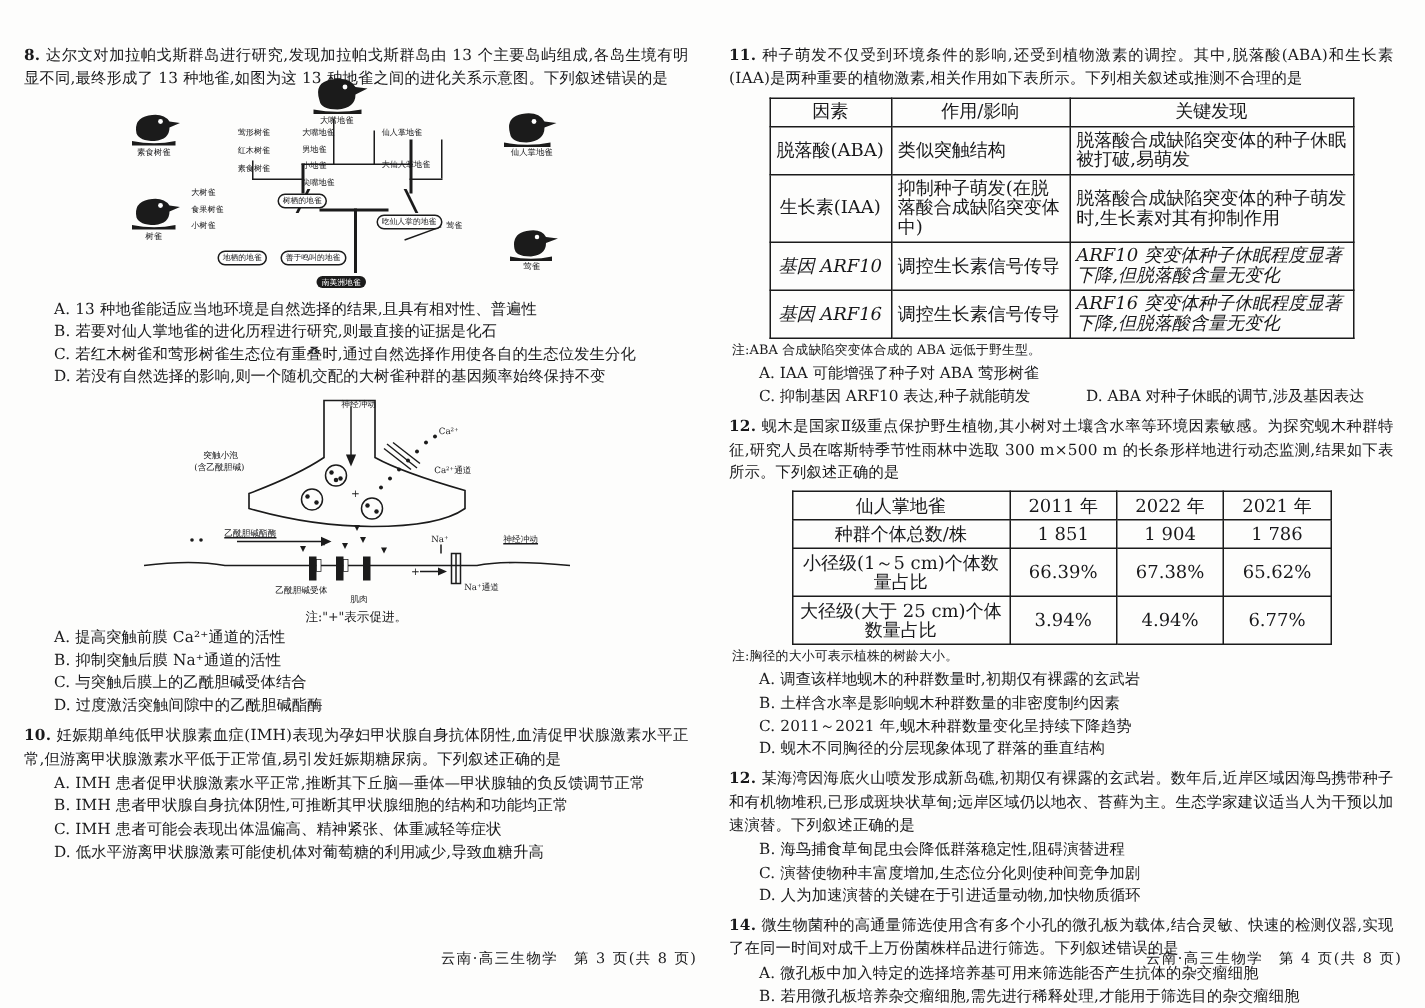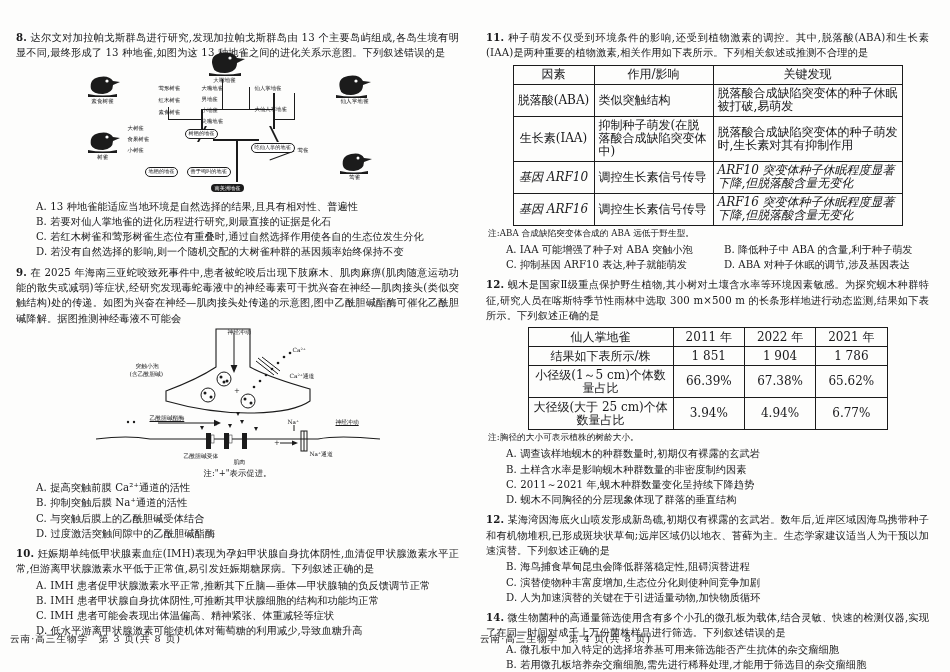--- a/index.html
+++ b/index.html
@@ -33,21 +33,21 @@
   table.exam td,table.exam th{
     border:1px solid #1b1b1b;padding:2.5px 4px;vertical-align:middle;
     font-weight:400;line-height:13px;
   }
   table.exam th{text-align:center;font-weight:400;}
   .tc{text-align:center;}
   .note{font-size:8.6px;margin:2px 0 2px 0;padding-left:2px;letter-spacing:.1px;}
 
   .footer{
     position:absolute;bottom:26px;left:0;width:100%;
-    text-align:left;font-size:9.6px;letter-spacing:1px;
+    text-align:right;font-size:9.6px;letter-spacing:1px;
   }
 
   
   .finch{position:relative;width:330px;height:135px;margin:2px auto 0 auto;font-size:5.6px;}
   .bird{position:absolute;}
   .bird svg{display:block;}
   .birdlab{position:absolute;font-size:5.6px;text-align:center;white-space:nowrap;}
   .fsp{position:absolute;font-size:5.4px;white-space:nowrap;}
   .pill{
     position:absolute;border:.7px solid #1b1b1b;border-radius:7px;
@@ -167,24 +167,20 @@
 
         <div class="opts">
           <div class="opt">A. 13 种地雀能适应当地环境是自然选择的结果,且具有相对性、普遍性</div>
           <div class="opt">B. 若要对仙人掌地雀的进化历程进行研究,则最直接的证据是化石</div>
           <div class="opt">C. 若红木树雀和莺形树雀生态位有重叠时,通过自然选择作用使各自的生态位发生分化</div>
           <div class="opt">D. 若没有自然选择的影响,则一个随机交配的大树雀种群的基因频率始终保持不变</div>
         </div>
       </div>
 
       <div class="q">
-        <div class="qline">
-          <span class="qnum">9.</span>
-          <span class="qbody">在 2025 年海南三亚蛇咬致死事件中,患者被蛇咬后出现下肢麻木、肌肉麻痹(肌肉随意运动功能的散失或减弱)等症状,经研究发现毒蛇毒液中的神经毒素可干扰兴奋在神经—肌肉接头(类似突触结构)处的传递。如图为兴奋在神经—肌肉接头处传递的示意图,图中乙酰胆碱酯酶可催化乙酰胆碱降解。据图推测神经毒液不可能会</span>
-        </div>
 
         <div class="syn">
           <svg width="300" height="138" viewBox="0 0 300 138">
 
             <path d="M128 2 L128 40 Q110 52 78 64 L78 74 Q120 86 160 86 Q205 86 222 74 L222 62 Q180 50 162 40 L162 2 Z" fill="none" stroke="#1b1b1b" stroke-width="1.1"></path>
 
             <line x1="146" y1="6" x2="146" y2="40" stroke="#1b1b1b" stroke-width="1"></line>
             <polygon points="146,46 142.6,38 149.4,38" fill="#1b1b1b"></polygon>
 
             <line x1="168" y1="34" x2="186" y2="48" stroke="#1b1b1b" stroke-width="1"></line>
@@ -318,22 +314,21 @@
             <td class="tc it">基因 ARF16</td>
             <td>调控生长素信号传导</td>
             <td class="it">ARF16 突变体种子休眠程度显著下降,但脱落酸含量无变化</td>
           </tr>
         </tbody>
           </table>
         <div class="note">注:ABA 合成缺陷突变体合成的 ABA 远低于野生型。</div>
 
         <div class="opts">
           <div class="opt2col">
-            <span>A. IAA 可能增强了种子对 ABA 突触小泡</span>
-            <span>B. 降低种子中 ABA 的含量,利于种子萌发</span>
+            <span>A. IAA 可能增强了种子对 ABA 莺形树雀</span>
           </div>
           <div class="opt2col">
             <span>C. 抑制基因 ARF10 表达,种子就能萌发</span>
             <span>D. ABA 对种子休眠的调节,涉及基因表达</span>
           </div>
         </div>
       </div>
 
       <div class="q">
         <div class="qline">
@@ -343,21 +338,21 @@
 
         <table class="exam" style="width:360px;">
           <tbody>
               <tr>
             <th style="width:148px;">仙人掌地雀</th>
             <th style="width:64px;">2011 年</th>
             <th style="width:64px;">2022 年</th>
             <th style="width:64px;">2021 年</th>
           </tr>
           <tr>
-            <td class="tc">结果如下表所示/株</td>
+            <td class="tc">种群个体总数/株</td>
             <td class="tc">1 851</td>
             <td class="tc">1 904</td>
             <td class="tc">1 786</td>
           </tr>
           <tr>
             <td class="tc">小径级(1～5 cm)个体数量占比</td>
             <td class="tc">66.39%</td>
             <td class="tc">67.38%</td>
             <td class="tc">65.62%</td>
           </tr>

